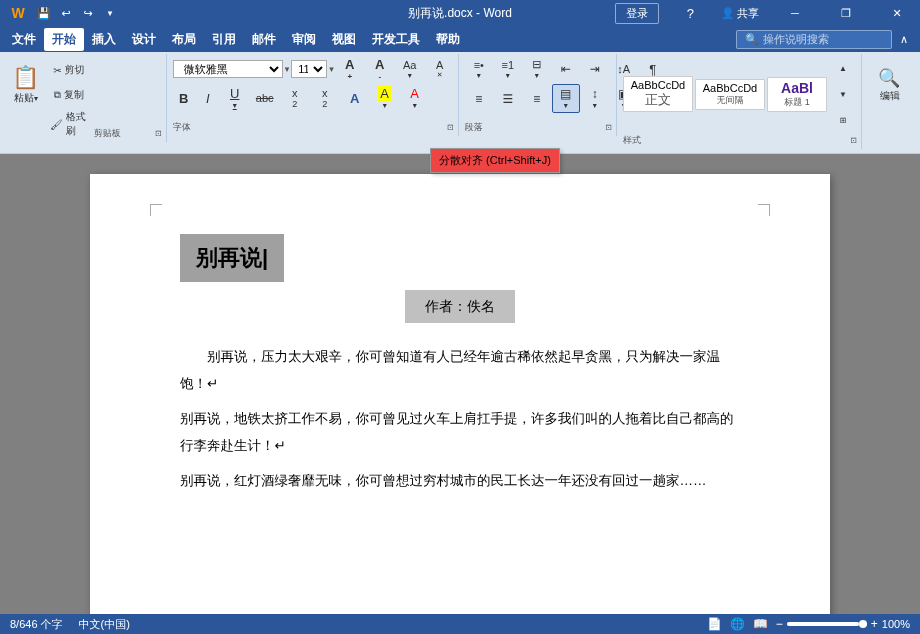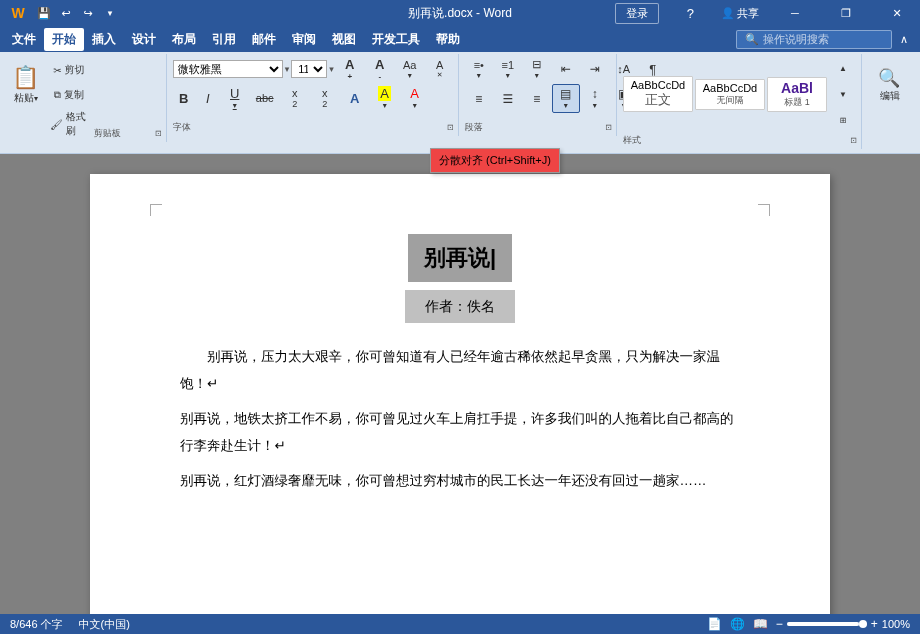--- a/index.html
+++ b/index.html
@@ -60,21 +60,21 @@
       padding: 2px 4px; cursor: pointer; border-radius: 2px; font-size: 10px; color: #333;
       min-width: 28px; min-height: 24px;
     }
     .ribbon-btn.large {
       flex-direction: column; min-width: 36px; min-height: 56px; padding: 4px 4px 2px;
       font-size: 10px;
     }
 
     
     .font-select {
-      font-size: 11px; padding: 1px 0; width: 110px; border: 1px solid #aaa;
+      font-size: 11px; padding: 1px 6px; width: 110px; border: 1px solid #aaa;
       background: white;
     }
     .font-size-select {
       font-size: 11px; padding: 1px 2px; width: 36px; border: 1px solid #aaa;
       background: white;
     }
     .style-sample {
       border: 1px solid #ccc; background: white; padding: 2px 6px;
       font-size: 11px; cursor: pointer; border-radius: 1px; min-width: 70px; text-align: center;
     }
@@ -115,21 +115,20 @@
       width: 740px;
       min-height: 460px;
       box-shadow: 2px 2px 8px rgba(0,0,0,0.3);
       padding: 60px 90px 40px;
       position: relative;
       font-size: 14px;
       line-height: 1.8;
       color: #000;
     }
     .page-title-area {
-      text-align: center;
       margin-bottom: 8px;
       position: relative;
     }
     .title-highlight {
       display: inline-block;
       background: #a0a0a0;
       padding: 4px 16px;
       font-size: 22px;
       font-weight: bold;
       color: #000;

